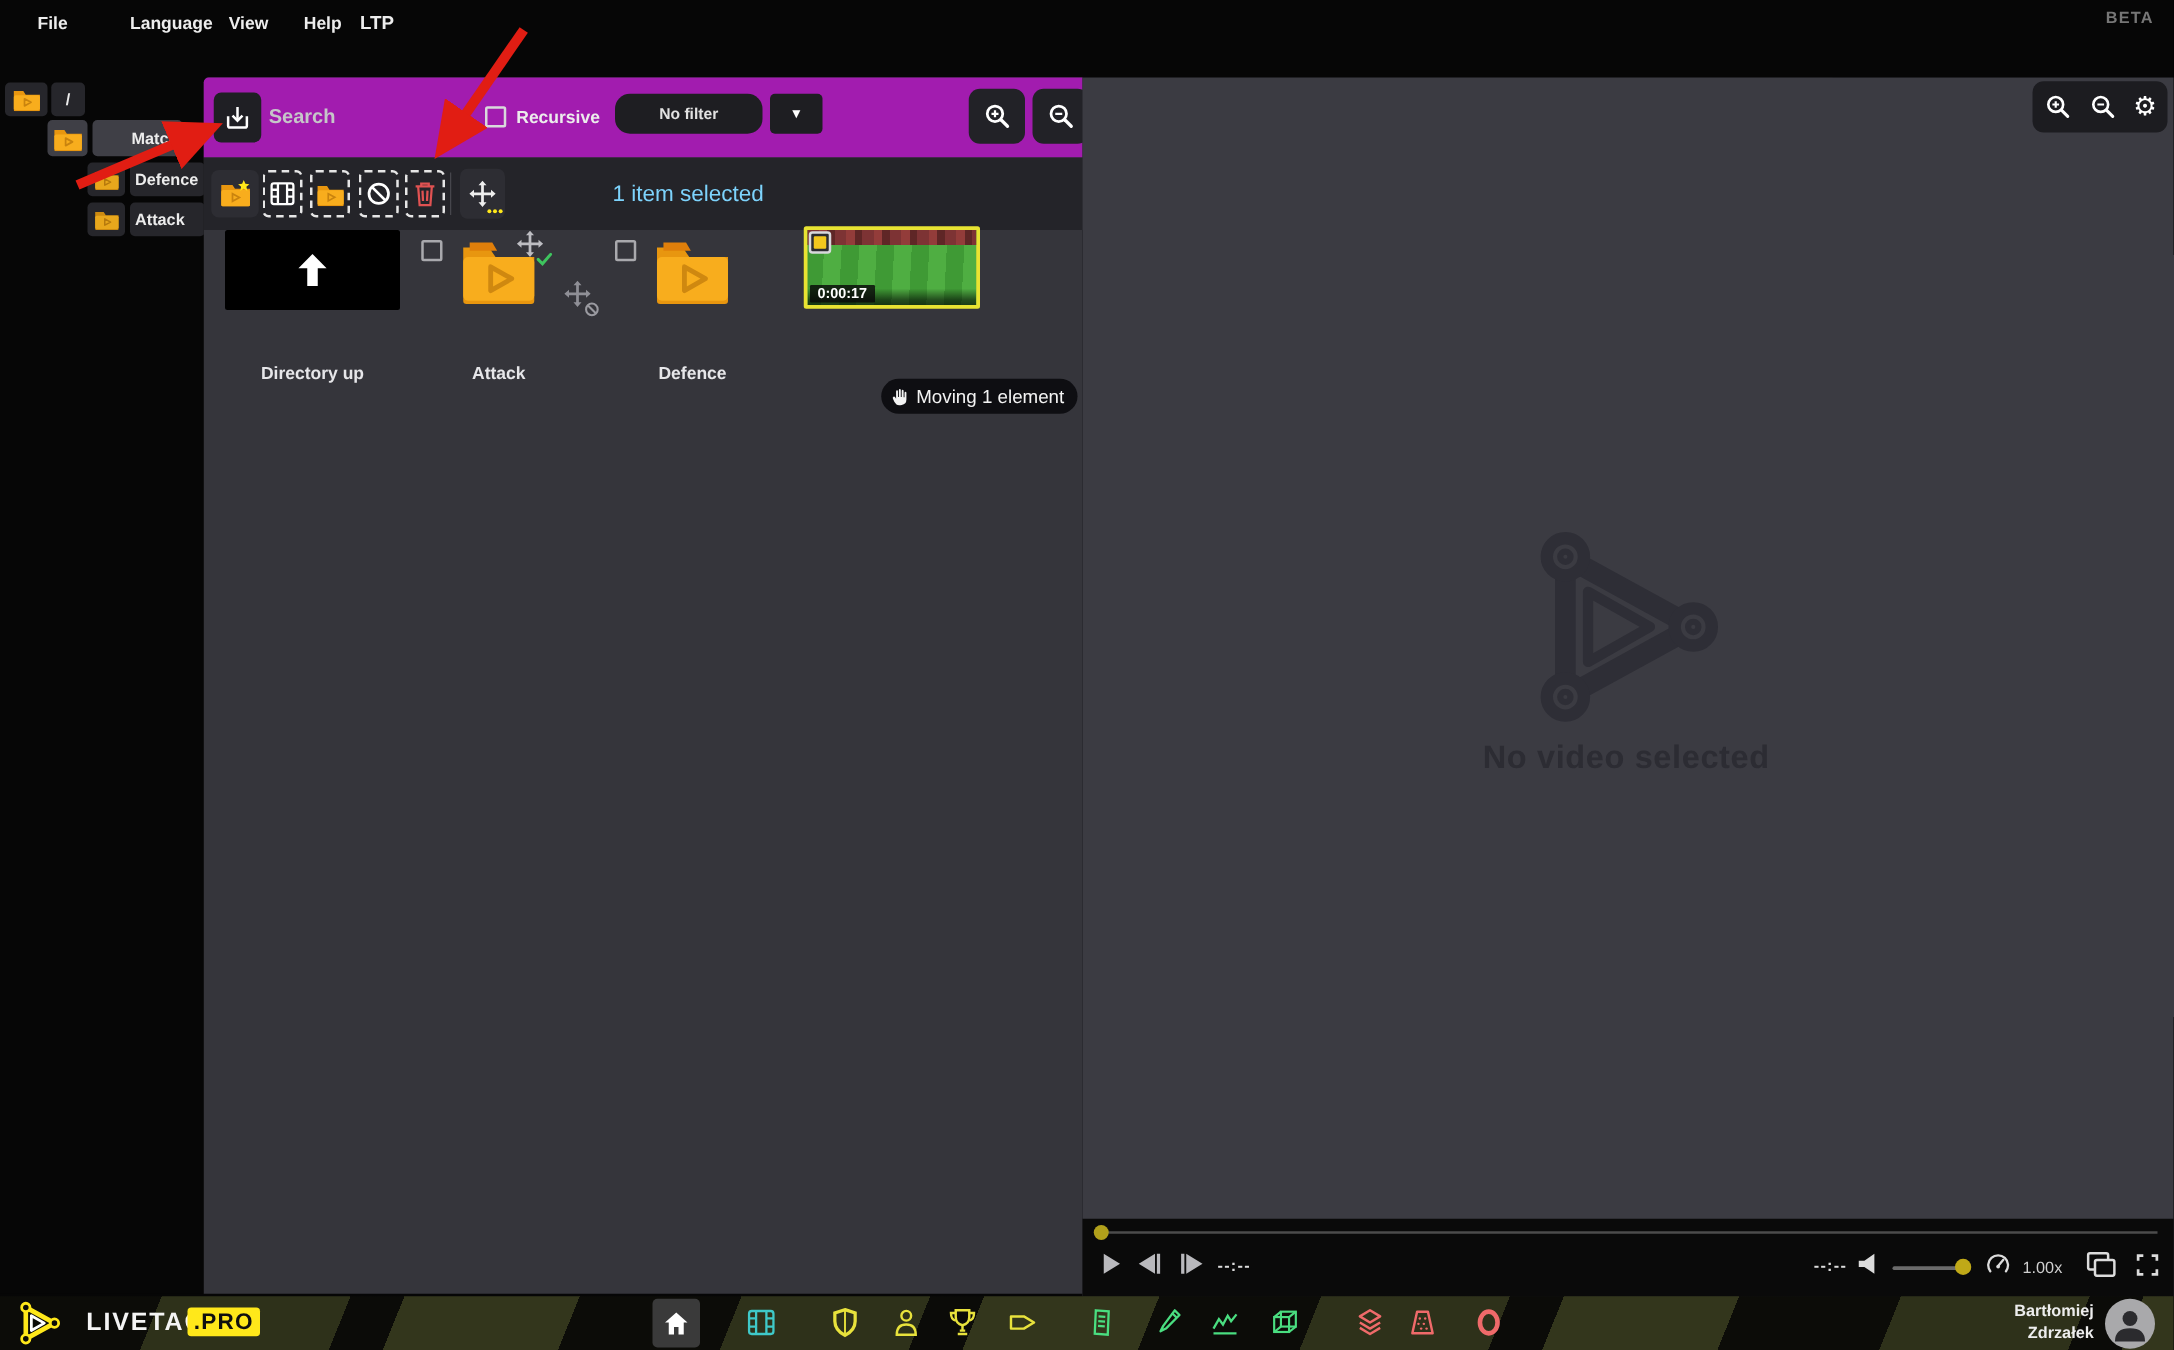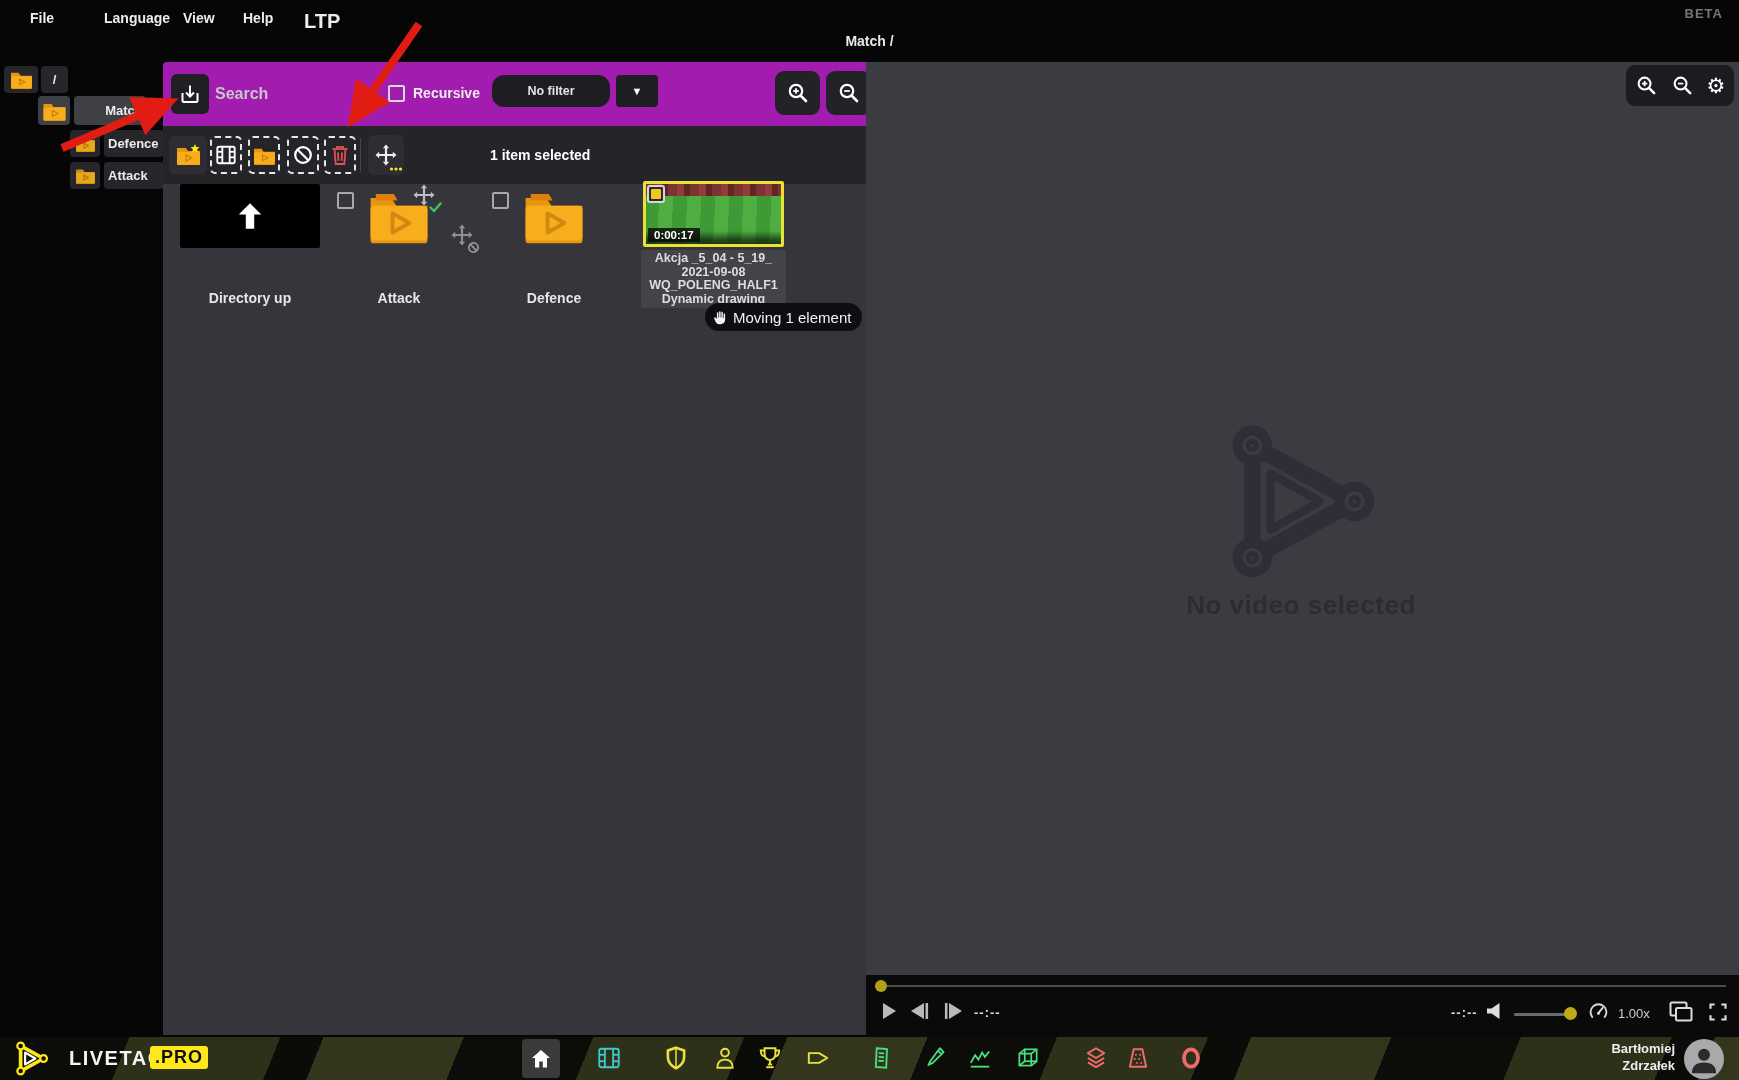--- a/index.html
+++ b/index.html
@@ -32,21 +32,21 @@
   .cb.grid-cb { border-color:#a9a9ad; }
   #recursive-label { left:250px; top:23px; font-size:14px; font-weight:700; color:#ececec; }
   #filter-pill { left:329px; top:13px; width:118px; height:32px; background:#1e1e22; border-radius:12px;
     display:flex; align-items:center; justify-content:center; font-size:12.5px; font-weight:700; color:#e2e2e2; }
   #filter-caret { left:453px; top:13px; width:42px; height:32px; background:#1e1e22; border-radius:4px;
     display:flex; align-items:center; justify-content:center; font-size:11px; color:#fff; }
   .zoom-btn { width:45px; height:44px; background:#222227; border-radius:9px; }
   .dashed-box { width:32px; height:38px; border:2px dashed #e6e6e6; border-radius:5px;
     display:flex; align-items:center; justify-content:center; }
   .move-btn { width:36px; height:40px; border-radius:6px; display:flex; align-items:center; justify-content:center; position:relative; }
-  #toolbar-status { left:327px; top:0; height:58px; line-height:58px; font-size:14px; font-weight:700; color:#ffffff; }
+  #toolbar-status { left:327px; top:0; height:58px; line-height:58px; font-size:18px; font-weight:400; color:#7dd3fc; }
   .tool-divider { left:197px; top:12px; width:1px; height:34px; background:#46464c; }
 
   
   #dirup-tile { left:17px; top:122px; width:140px; height:64px; background:#000; border-radius:2px;
     display:flex; align-items:center; justify-content:center; }
   .grid-label { top:228px; text-align:center; font-size:14px; font-weight:700; color:#e6e6e9; }
   .folder-ic { width:62px; height:56px; }
   #video-thumb { left:480px; top:119px; width:141px; height:66px; border:3px solid #e8e332; border-radius:2px;
     background:
       linear-gradient(180deg, rgba(0,0,0,0) 0 78%, rgba(0,0,0,0.55) 93%, rgba(0,0,0,0.65) 100%),
@@ -100,23 +100,22 @@
 </head>
 <body>
 
 <div id="app">
 
   <div id="menubar" class="abs">
     <span class="menu-item abs" style="left:30px">File</span>
     <span class="menu-item abs" style="left:104px">Language</span>
     <span class="menu-item abs" style="left:183px">View</span>
     <span class="menu-item abs" style="left:243px">Help</span>
-    <span class="menu-item abs" style="left:304px; font-size:20px;">LTP</span>
+    <span class="menu-item abs" style="left:288px; font-size:15px;">LTP</span>
     <span id="beta" class="abs">BETA</span>
-    <div id="breadcrumb" class="abs">Match /</div>
   </div>
 
   <div id="tree" class="abs">
 
     <div class="tree-box abs" style="left:4px; top:4px; width:34px; height:27px;">
       <svg width="23" height="19" viewBox="0 0 24 20">
         <path d="M1 3 h8 l2 3 h12 v13 q0 1-1 1 H2 q-1 0-1-1 z" fill="#e8960f"></path>
         <rect x="1" y="6.5" width="22" height="12.5" rx="1.5" fill="#f8ad1d"></rect>
         <path d="M10 9.5 l5.5 3 -5.5 3 z" fill="none" stroke="#c9830e" stroke-width="1.4" stroke-linejoin="round"></path>
       </svg>
@@ -290,26 +289,20 @@
       <path d="M9.5 9 l6.5 3.7 -6.5 3.7 z" fill="none" stroke="#cf8810" stroke-width="1.5" stroke-linejoin="round"></path>
     </svg>
     <div class="grid-label abs" style="left:331px; width:120px;">Defence</div>
 
     <div id="video-thumb" class="abs">
       <div class="crowd"></div>
       <div id="video-duration">0:00:17</div>
     </div>
     <div id="video-cb" class="abs">
       <div class="fill"></div>
-    </div>
-    <div id="video-label" class="abs">
-      <div>Akcja _5_04 - 5_19_</div>
-      <div>2021-09-08</div>
-      <div>WQ_POLENG_HALF1</div>
-      <div>Dynamic drawing</div>
     </div>
 
     <div id="move-tooltip" class="abs">
       <svg width="15" height="15" viewBox="0 0 16 16">
         <path d="M5.5 14.6 Q3.6 12.6 2.5 9.6 Q2 8.2 3 7.8 Q3.8 7.5 4.4 8.4 L5.2 9.6 L5.2 3.4 Q5.2 2.4 6 2.4 Q6.8 2.4 6.8 3.4 L6.8 8 L7.6 8 L7.6 2.2 Q7.6 1.2 8.4 1.2 Q9.2 1.2 9.2 2.2 L9.2 8 L10 8 L10 2.9 Q10 1.9 10.8 1.9 Q11.6 1.9 11.6 2.9 L11.6 8.4 L12.4 8.4 L12.4 4.6 Q12.4 3.7 13.2 3.7 Q14 3.7 14 4.6 L14 10.2 Q14 14.2 10 14.9 Q7 15.4 5.5 14.6 Z" fill="#f3f3f3"></path>
       </svg>
       <span>Moving 1 element</span>
     </div>
   </div>
 

